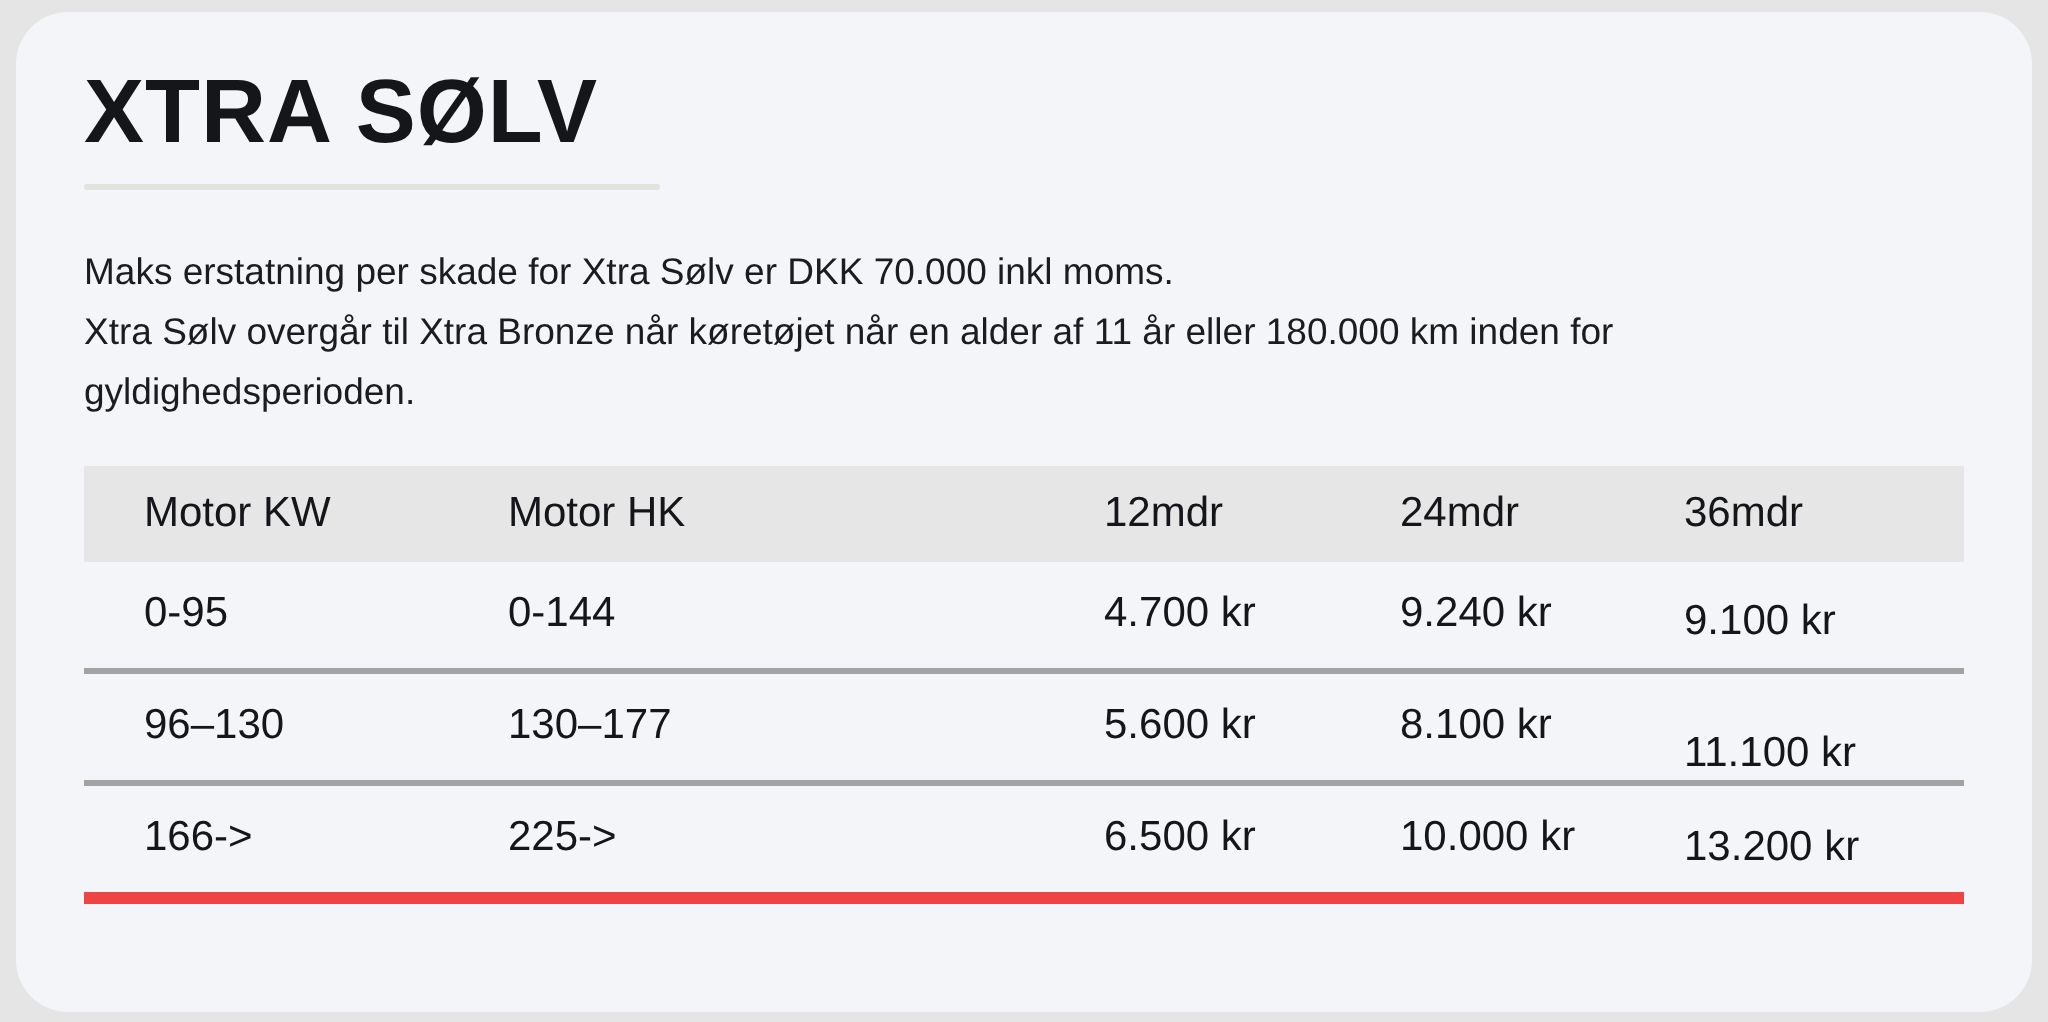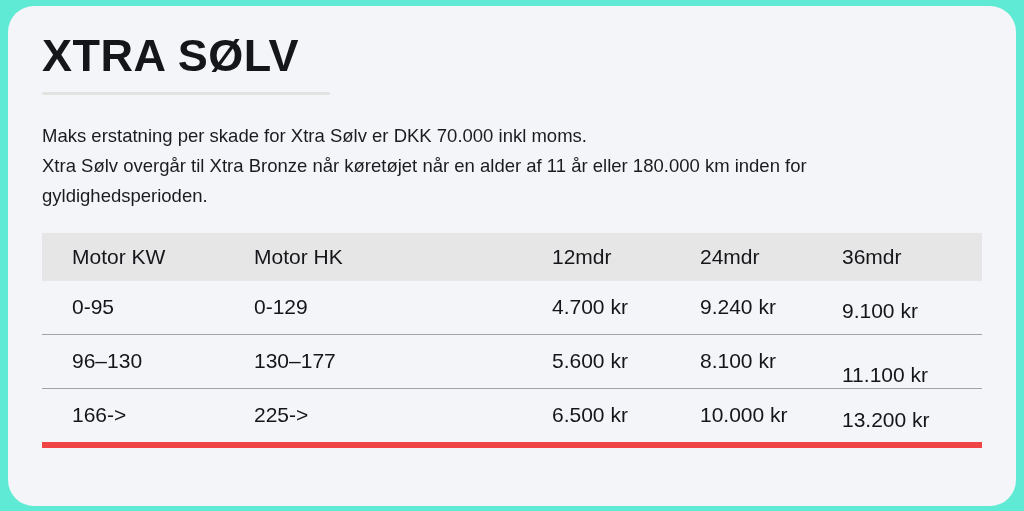--- a/index.html
+++ b/index.html
@@ -8,21 +8,21 @@
     padding: 0;
     width: 1024px;
     height: 511px;
     background: #000000;
     font-family: "Liberation Sans", sans-serif;
   }
   .page {
     position: relative;
     width: 1024px;
     height: 511px;
-    background: #5eead4;
+    background: #e5e5e5;
     overflow: hidden;
   }
   .card {
     position: absolute;
     left: 8px;
     top: 6px;
     width: 1008px;
     height: 500px;
     background: #f4f5f8;
     border-radius: 26px;
@@ -75,21 +75,21 @@
     height: 46px;
     vertical-align: middle;
   }
   thead th.c0 { padding-left: 30px; width: 212px; }
   thead th.c1 { width: 298px; }
   thead th.c2 { width: 148px; }
   thead th.c3 { width: 142px; }
   thead th.c4 { width: 140px; }
   tbody td {
     padding: 14px 0 15px 0;
-    border-bottom: 1px solid #a3a3a3;
+    border-bottom: 3px solid #a3a3a3;
     vertical-align: middle;
     white-space: nowrap;
   }
   tbody td.c0 { padding-left: 30px; }
   tbody tr:last-child td { border-bottom: 6px solid #ef4444; }
   
   tbody tr:nth-child(1) td.c4 { position: relative; top: 4px; }
   tbody tr:nth-child(2) td.c4 { position: relative; top: 14px; margin-left: 20px; }
   tbody tr:nth-child(3) td.c4 { position: relative; top: 5px; }
   tbody tr:nth-child(4) td.c4 { position: relative; top: 1px; }
@@ -117,21 +117,21 @@
               <th class="c0">Motor KW</th>
               <th class="c1">Motor HK</th>
               <th class="c2">12mdr</th>
               <th class="c3">24mdr</th>
               <th class="c4">36mdr</th>
             </tr>
           </thead>
           <tbody>
             <tr>
               <td class="c0">0-95</td>
-              <td class="c1">0-129</td>
+              <td class="c1">0-144</td>
               <td class="c2">4.700 kr</td>
               <td class="c3">9.240 kr</td>
               <td class="c4">9.100 kr</td>
             </tr>
             <tr>
               <td class="c0">96–130</td>
               <td class="c1">130–177</td>
               <td class="c2">5.600 kr</td>
               <td class="c3">8.100 kr</td>
               <td class="c4">11.100 kr</td>

